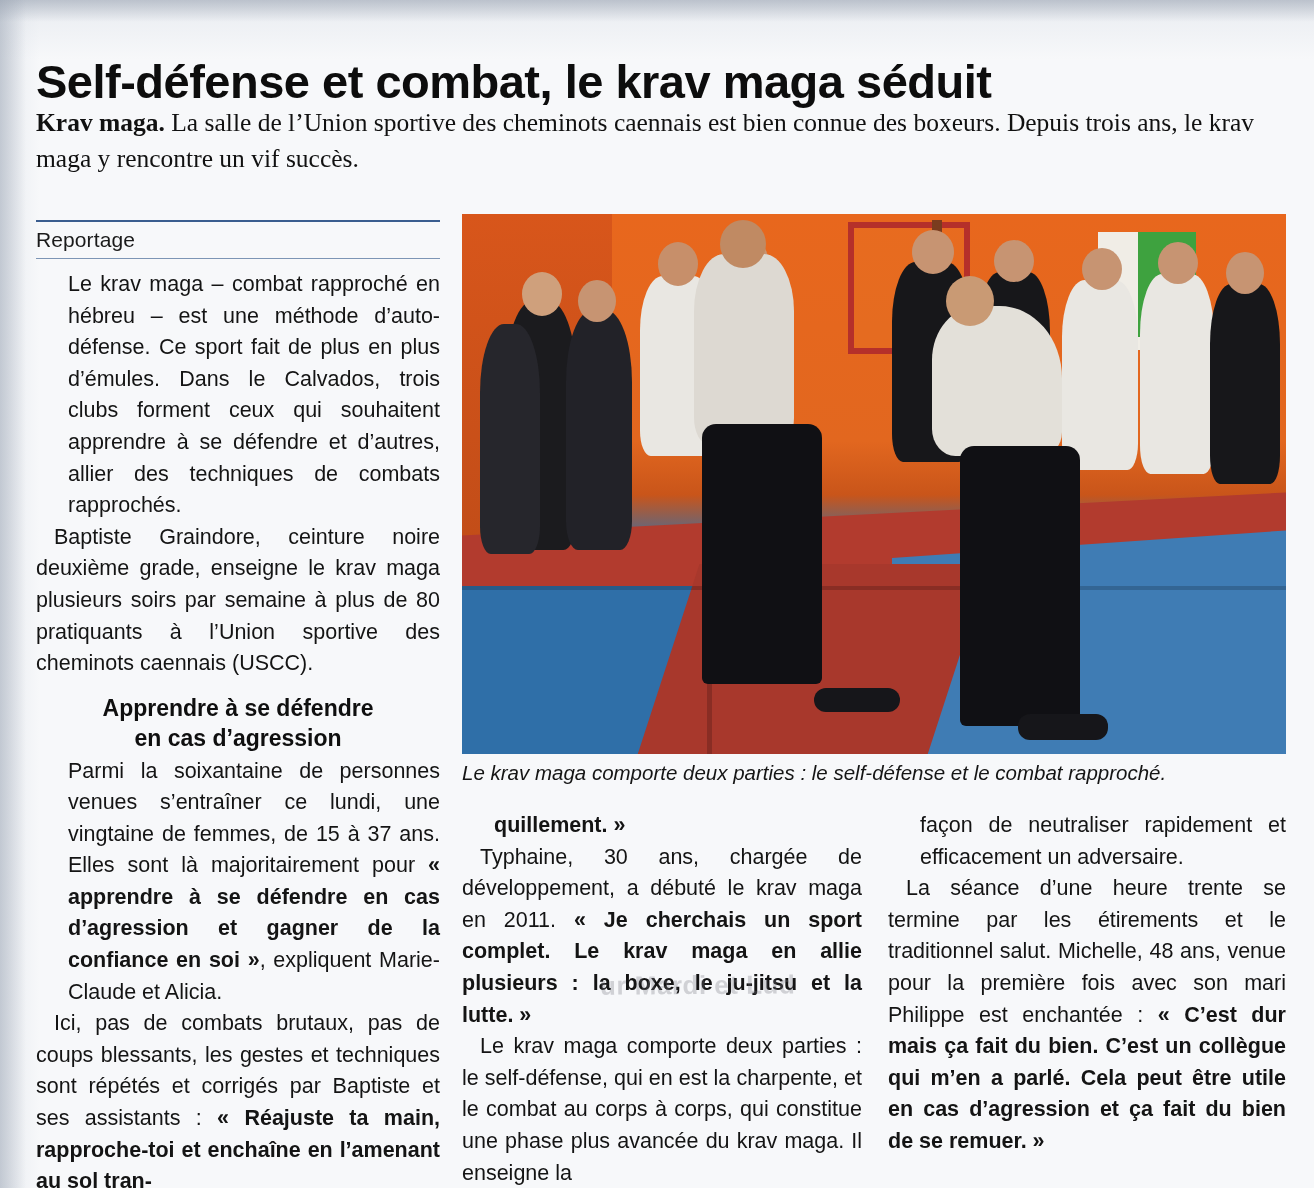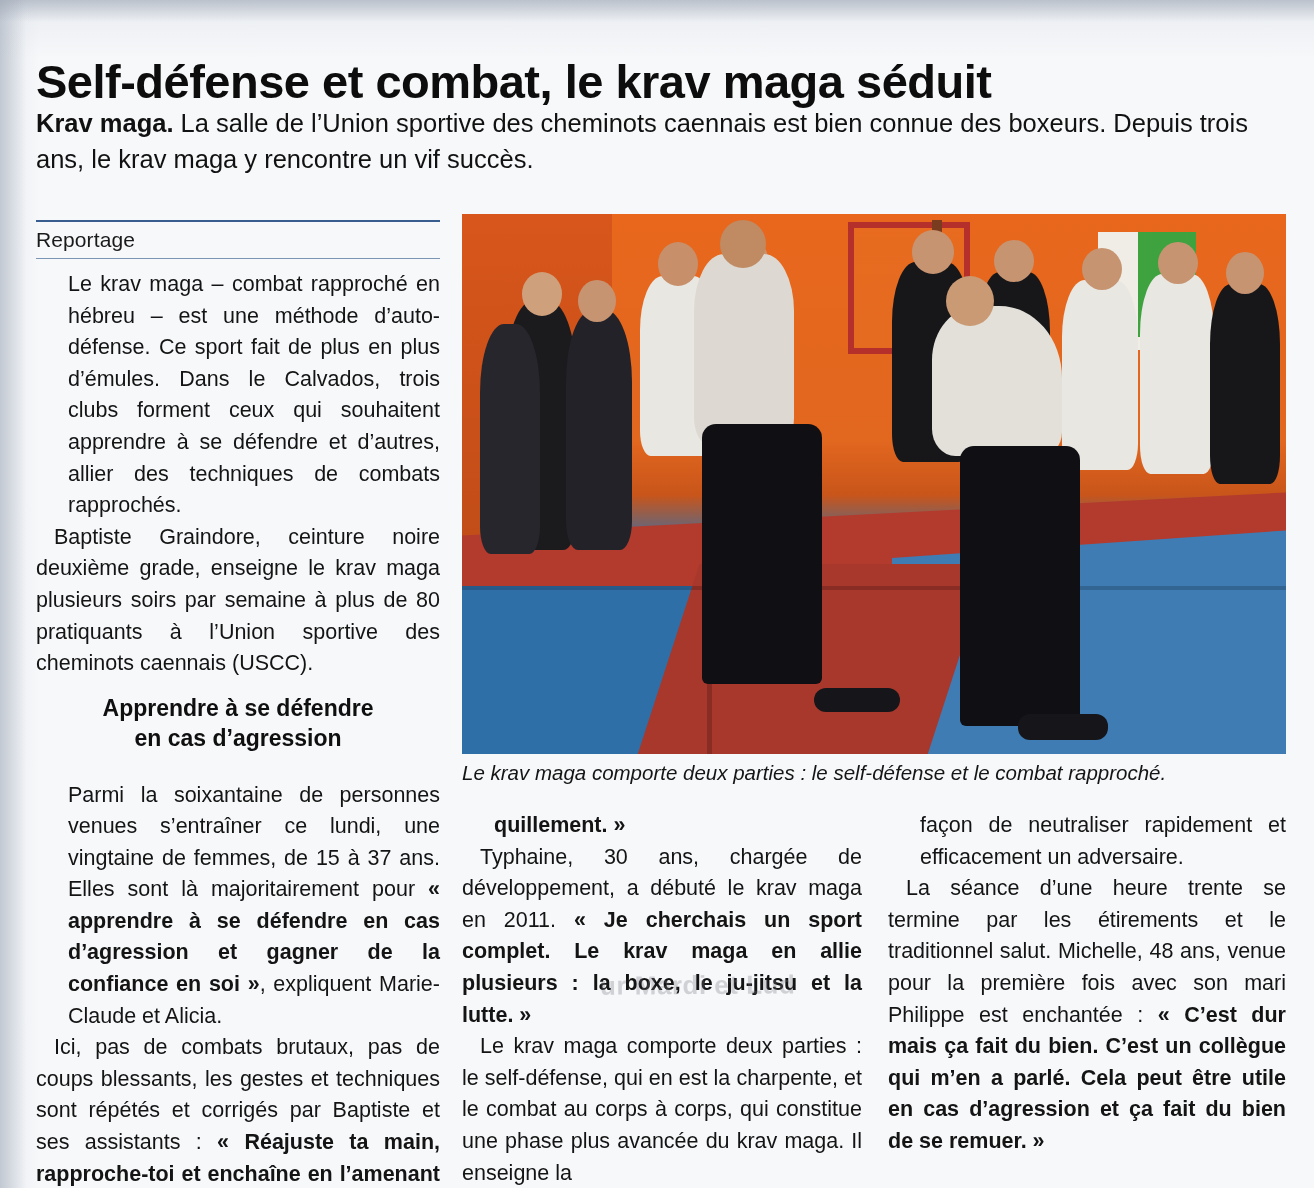--- a/index.html
+++ b/index.html
@@ -43,21 +43,21 @@
     font-family: "Liberation Sans", sans-serif;
   }
   .standfirst {
     position: absolute;
     left: 36px;
     top: 105px;
     width: 1250px;
     font-size: 25.5px;
     line-height: 1.42;
     color: #111;
-    font-family: Liberation Sans, sans-serif;
+    font-family: Liberation Serif, serif;
   }
   .standfirst b {
     font-weight: bold;
   }
 
   
   .col-left {
     position: absolute;
     left: 36px;
     top: 220px;
@@ -93,21 +93,21 @@
     text-indent: 18px;
   }
   .body-text p.first {
     text-indent: 0;
     margin-left: 32px;
   }
   .subhead {
     font-size: 23px;
     font-weight: bold;
     line-height: 1.3;
-    margin: 14px 0 26px 0;
+    margin: 14px 0 2px 0;
     text-align: center;
     color: #0f0f0f;
   }
   .body-text b {
     font-weight: bold;
   }
 
   
   .photo-wrap {
     position: absolute;

